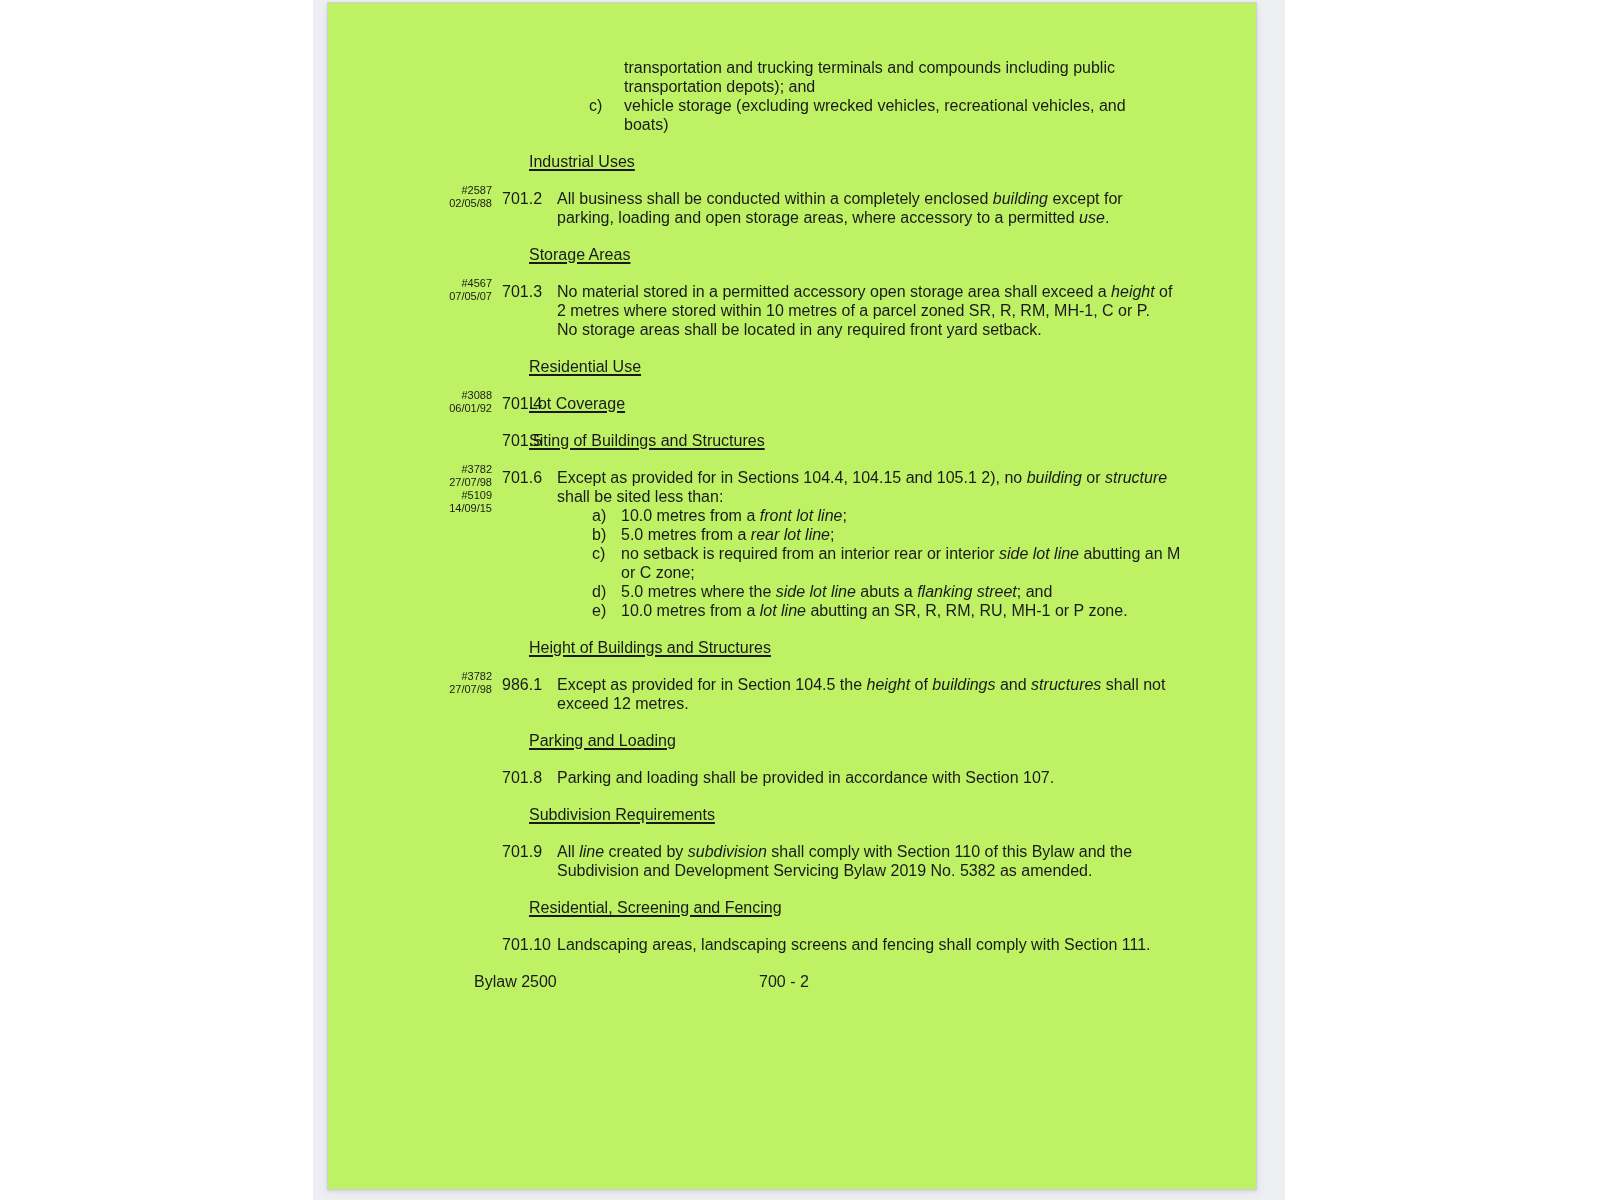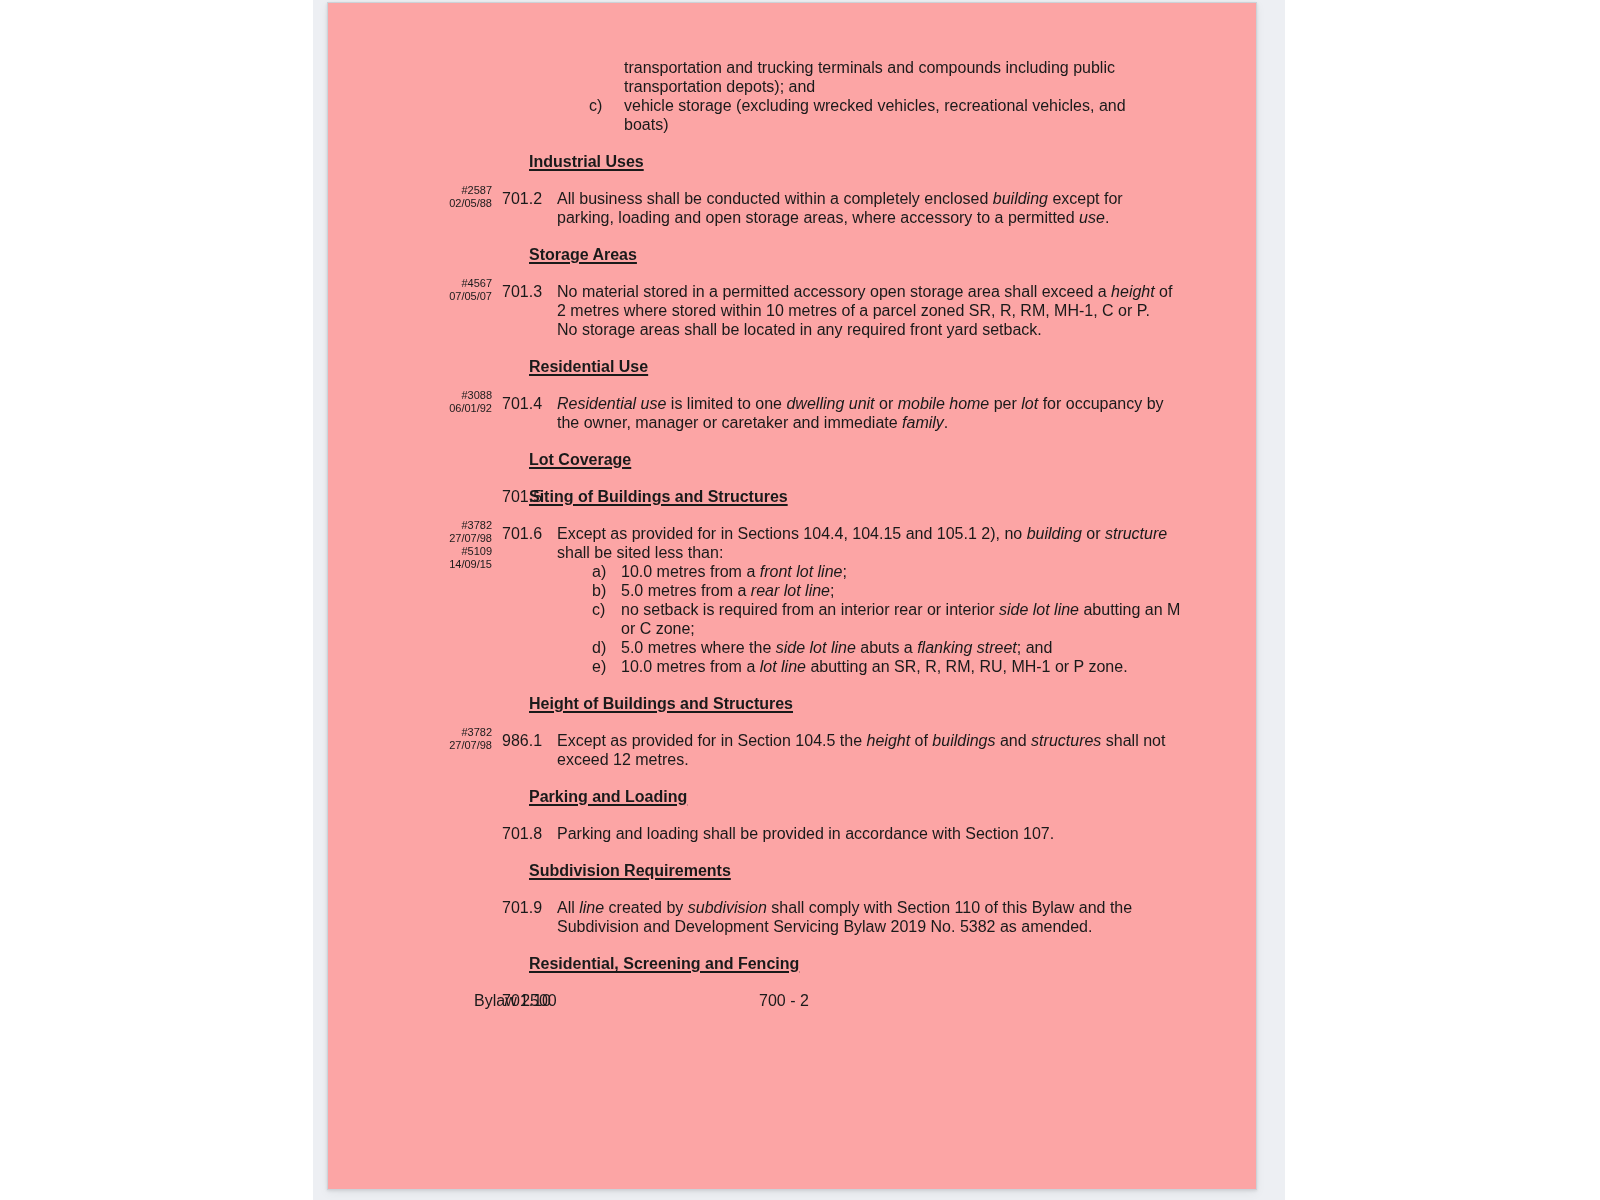--- a/index.html
+++ b/index.html
@@ -23,21 +23,21 @@
     height: 1200px;
     background: #edeff3;
   }
   .paper {
     position: absolute;
     left: 14px;
     top: 2px;
     width: 930px;
     height: 1188px;
     box-sizing: border-box;
-    background: #fca5a5;
+    background: #bef264;
     border: 1px solid #cdd2d8;
     box-shadow: 0 1px 3px rgba(0,0,0,0.10), 0 3px 10px rgba(0,0,0,0.05);
   }
   .content {
     position: absolute;
     left: 0;
     top: 55px;
     right: 0;
     font-size: 16px;
     line-height: 19px;
@@ -46,21 +46,21 @@
 
   
   .cont-text { margin-left: 296px; width: 540px; }
   .li-deep { position: relative; margin-left: 296px; width: 540px; }
   .li-deep .label { position: absolute; left: -35px; top: 0; }
 
   
   .heading {
     margin-left: 201px;
     margin-bottom: 18px;
-    font-weight: bold;
+    font-weight: normal;
     text-decoration: underline;
     text-decoration-thickness: 1.5px;
     text-underline-offset: 2px;
   }
 
   
   .clause { position: relative; margin-bottom: 18px; margin-left: 28px; }
   .clause .note {
     position: absolute;
     left: 0;
@@ -111,21 +111,20 @@
         <div class="note">#4567<br>07/05/07</div>
         <div class="num">701.3</div>
         <div class="body">No material stored in a permitted accessory open storage area shall exceed a <i>height</i> of<br>2 metres where stored within 10 metres of a parcel zoned SR, R, RM, MH-1, C or P.<br>No storage areas shall be located in any required front yard setback.</div>
       </div>
 
       <div class="heading">Residential Use</div>
 
       <div class="clause">
         <div class="note">#3088<br>06/01/92</div>
         <div class="num">701.4</div>
-        <div class="body"><i>Residential use</i> is limited to one <i>dwelling unit</i> or <i>mobile home</i> per <i>lot</i> for occupancy by<br>the owner, manager or caretaker and immediate <i>family</i>.</div>
       </div>
 
       <div class="heading">Lot Coverage</div>
 
       <div class="clause">
         <div class="num">701.5</div>
       </div>
 
       <div class="heading">Siting of Buildings and Structures</div>
 
@@ -176,20 +175,21 @@
 
       <div class="clause">
         <div class="num">701.9</div>
         <div class="body">All <i>line</i> created by <i>subdivision</i> shall comply with Section 110 of this Bylaw and the<br>Subdivision and Development Servicing Bylaw 2019 No. 5382 as amended.</div>
       </div>
 
       <div class="heading">Residential, Screening and Fencing</div>
 
       <div class="clause">
         <div class="num">701.10</div>
+        <div class="body">Landscaping areas, landscaping screens and fencing shall comply with Section 111.</div>
       </div>
 
       <div class="footer">
         <span class="footer-left">Bylaw 2500</span>
         <span class="footer-center">700 - 2</span>
       </div>
 
     </div>
   </div>
 </div>

